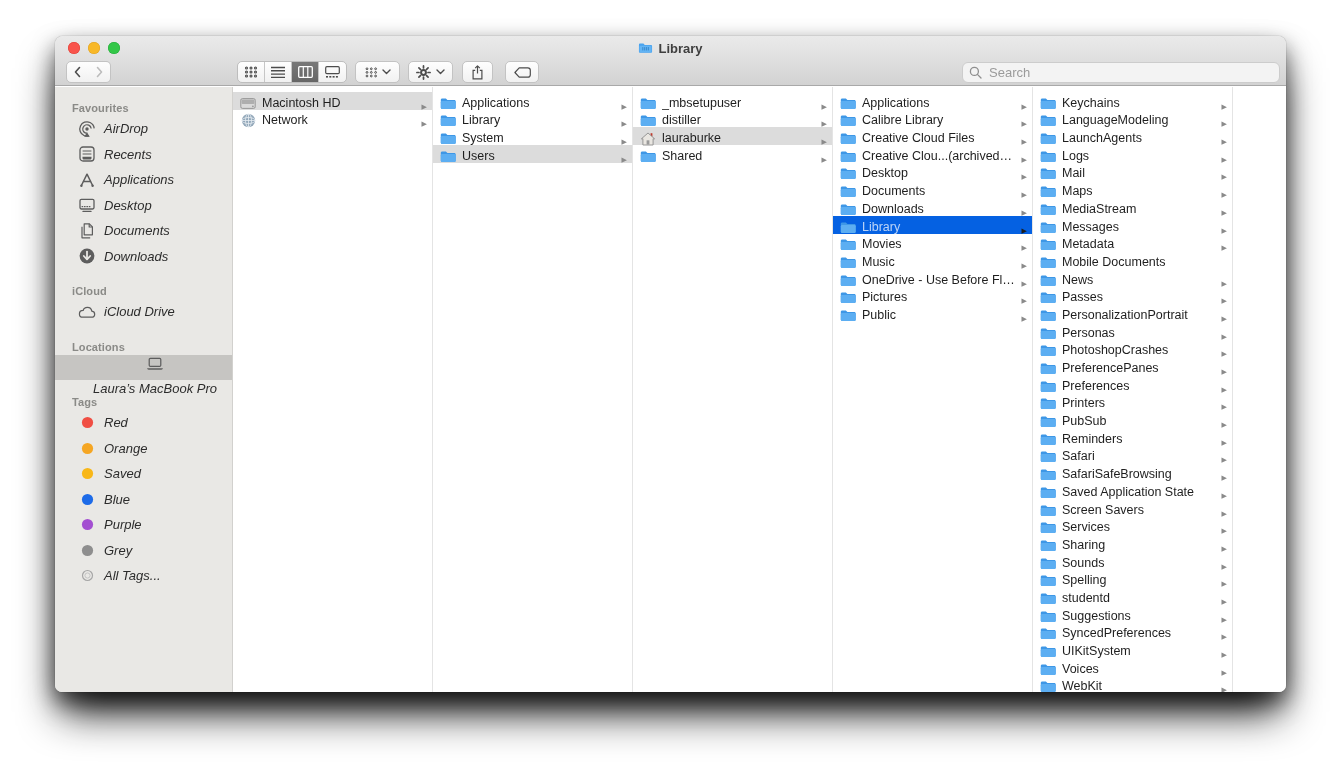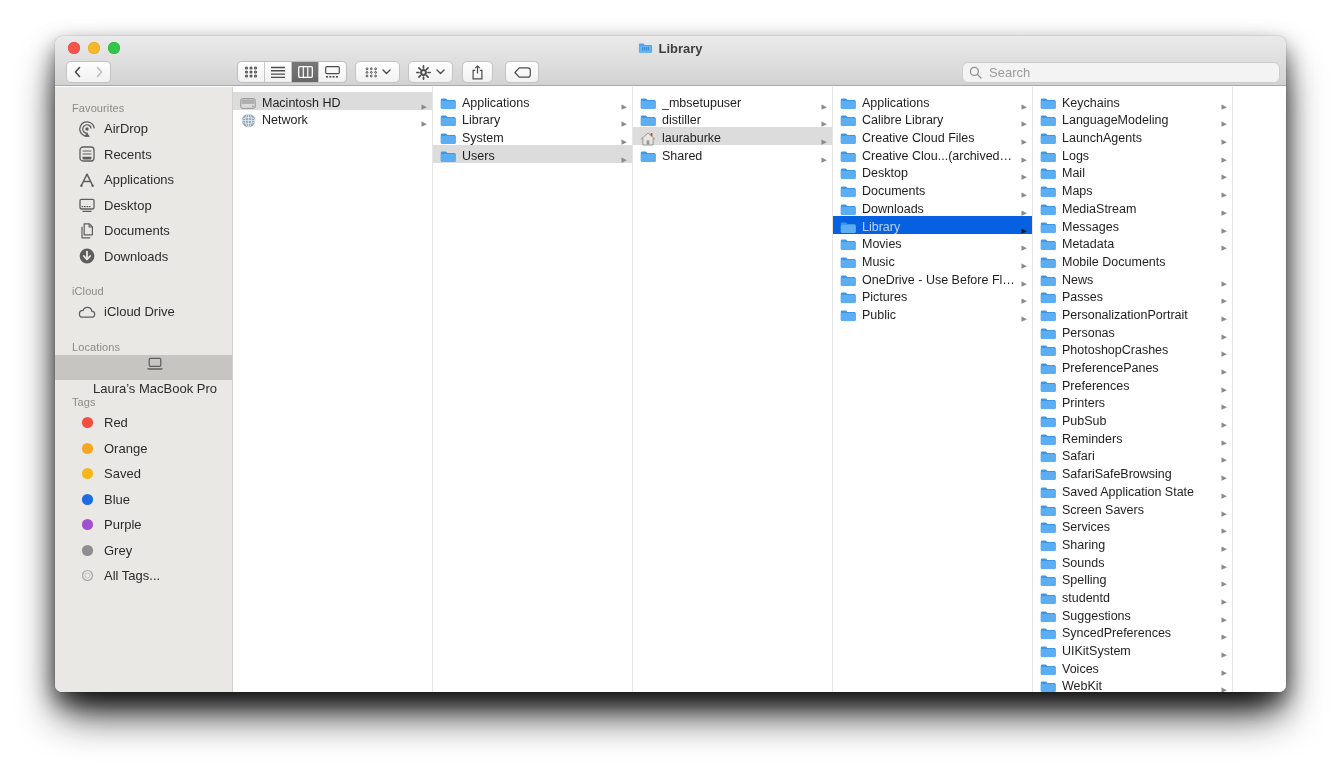--- a/index.html
+++ b/index.html
@@ -48,23 +48,23 @@
                   font-size:13px; color:#444; font-family:"Liberation Sans",sans-serif; }
   .search input::placeholder { color:#9b9b9b; }
 
   
   .content { position:absolute; left:0; top:51px; right:0; bottom:0; display:flex; }
 
   
   .sidebar { width:178px; flex:none; background:#e9e8e5; border-right:1px solid #d2d1ce;
              padding-top:13px; overflow:hidden; }
   .sb-section { margin-bottom:14px; }
-  .sb-header { height:16px; padding-left:17px; font-size:11px; font-weight:normal;
+  .sb-header { height:16px; padding-left:17px; font-size:11px; font-weight:bold;
                color:#8a8a87; display:flex; align-items:center; letter-spacing:.1px; }
-  .sb-item { height:25.5px; display:flex; align-items:center; padding-left:23px; gap:8px; cursor:default; }
+  .sb-item { height:25.5px; display:flex; align-items:center; padding-left:23px; gap:8px; cursor:default;font-style:italic; }
   .sb-item.selected { background:#c6c5c2;flex-direction:column; }
   .sb-icon { width:18px; height:18px; flex:none; display:flex; align-items:center; justify-content:center; }
   .sb-label { font-size:13px; color:#2c2c2c; white-space:nowrap; }
 
   
   .cols { flex:1; display:flex; background:#fff; overflow:hidden; }
   .col { width:200px; flex:none; border-right:1px solid #e4e4e4; padding-top:5px; overflow:hidden; }
   .col.last-empty { flex:1; border-right:none; }
   .row { height:17.7px; display:flex; align-items:flex-end; padding:0 5px 0 7px; gap:6px; }
   .row .fi { width:16px; height:13px; flex:none; display:flex; align-items:center; justify-content:center; }

